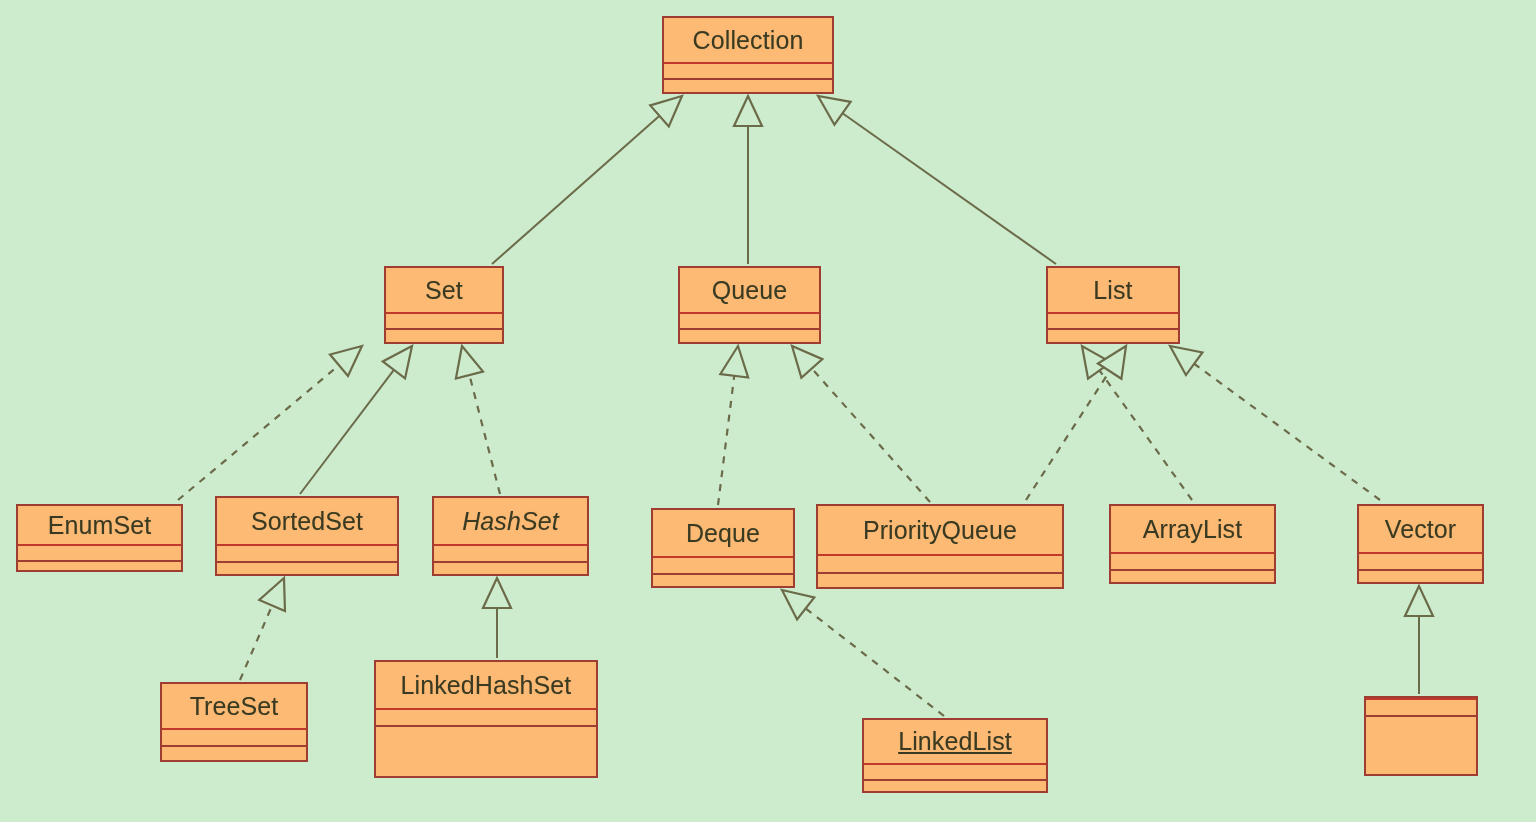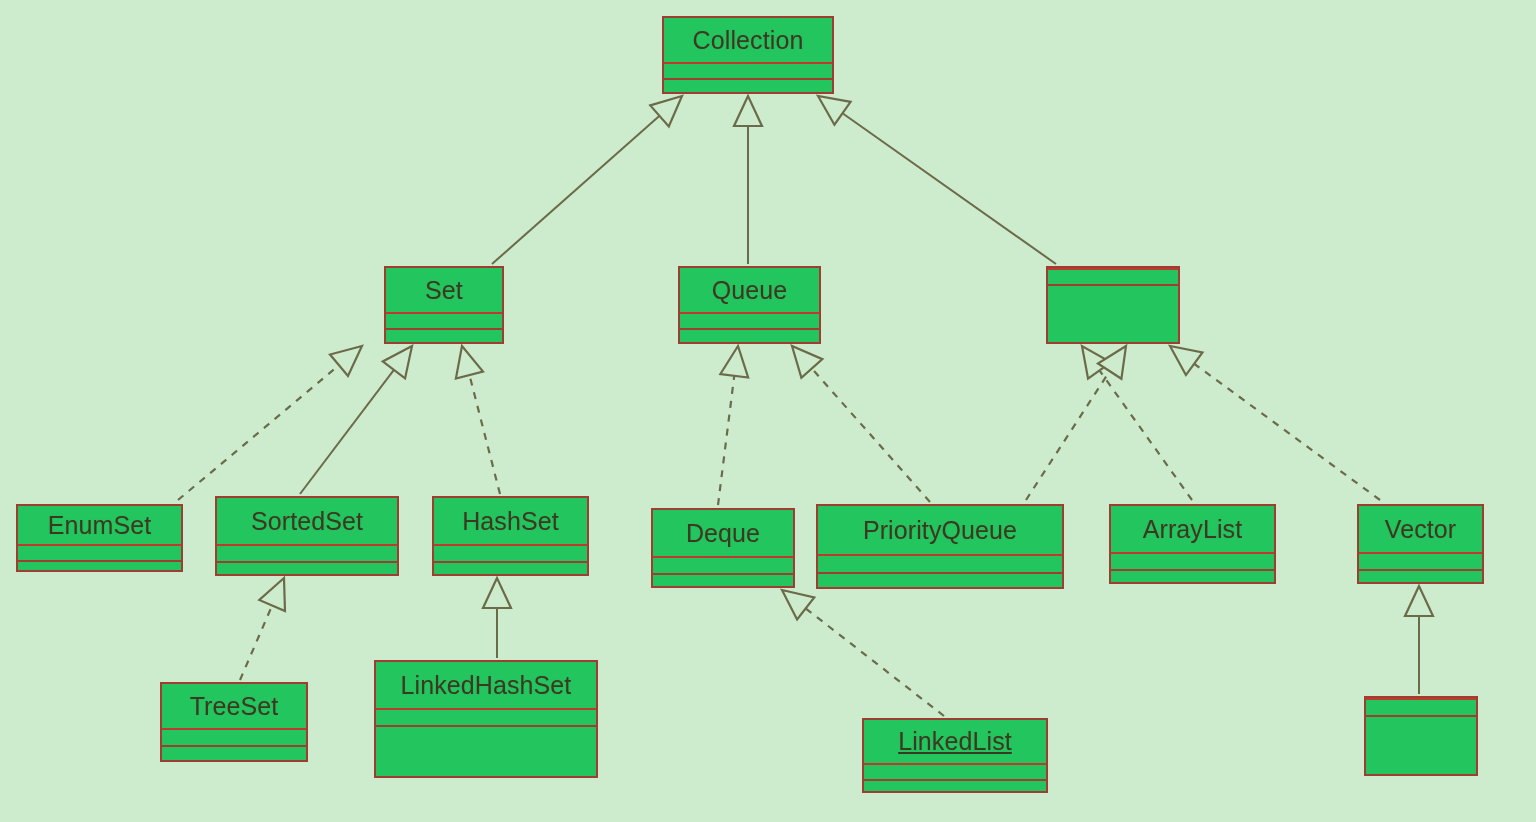--- a/index.html
+++ b/index.html
@@ -27,21 +27,21 @@
   #node-layer {
     position: absolute;
     left: 0;
     top: 0;
     width: 1536px;
     height: 822px;
   }
   .uml-class {
     position: absolute;
     box-sizing: border-box;
-    background: #22c55e;
+    background: #fdba74;
     border: 2px solid #a03d33;
     display: flex;
     flex-direction: column;
     box-shadow: 0 0 0 0 rgba(0,0,0,0);
   }
   .uml-name {
     flex: 0 0 auto;
     display: flex;
     align-items: center;
     justify-content: center;
@@ -140,34 +140,35 @@
         <div class="uml-name" style="height: 44px;">Set</div>
         <div class="uml-attrs" style="height: 14px;"></div>
         <div class="uml-ops"></div>
       </div>
       <div class="uml-class" style="left: 678px; top: 266px; width: 143px; height: 78px;">
         <div class="uml-name" style="height: 44px;">Queue</div>
         <div class="uml-attrs" style="height: 14px;"></div>
         <div class="uml-ops"></div>
       </div>
       <div class="uml-class" style="left: 1046px; top: 266px; width: 134px; height: 78px;">
+        <div class="uml-name" style="height: 44px;">List</div>
         <div class="uml-attrs" style="height: 14px;"></div>
         <div class="uml-ops"></div>
       </div>
       <div class="uml-class" style="left: 16px; top: 504px; width: 167px; height: 68px;">
         <div class="uml-name" style="height: 38px; border-radius: 19px;">EnumSet</div>
         <div class="uml-attrs" style="height: 14px;"></div>
         <div class="uml-ops"></div>
       </div>
       <div class="uml-class" style="left: 215px; top: 496px; width: 184px; height: 80px;">
         <div class="uml-name" style="height: 46px;">SortedSet</div>
         <div class="uml-attrs" style="height: 15px;"></div>
         <div class="uml-ops"></div>
       </div>
-      <div class="uml-class" style="left: 432px; top: 496px; width: 157px; height: 80px;">
+      <div class="uml-class" style="left: 432px; top: 496px; width: 157px; height: 80px; font-style: italic;">
         <div class="uml-name" style="height: 46px;">HashSet</div>
         <div class="uml-attrs" style="height: 15px;"></div>
         <div class="uml-ops"></div>
       </div>
       <div class="uml-class" style="left: 651px; top: 508px; width: 144px; height: 80px;">
         <div class="uml-name" style="height: 46px;">Deque</div>
         <div class="uml-attrs" style="height: 15px;"></div>
         <div class="uml-ops"></div>
       </div>
       <div class="uml-class" style="left: 816px; top: 504px; width: 248px; height: 85px;">

